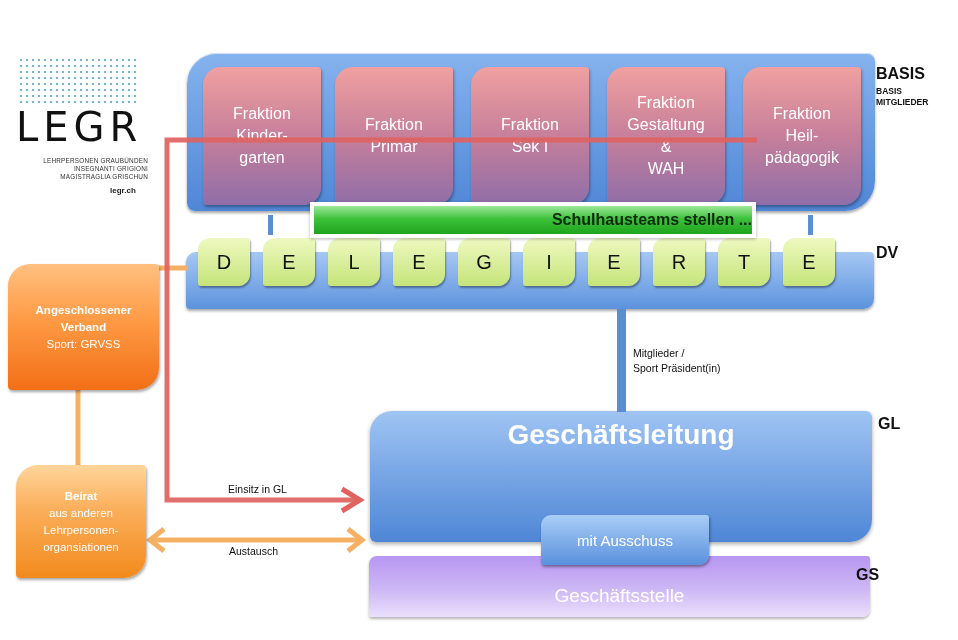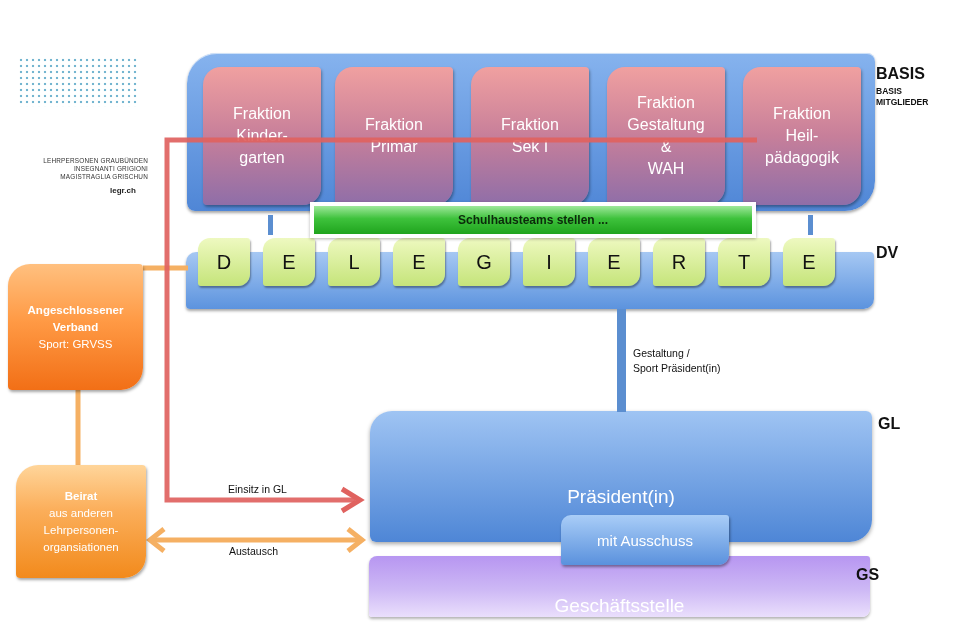--- a/index.html
+++ b/index.html
@@ -35,69 +35,70 @@
   .fraktion span { white-space:pre-line; }
 
   
   .tick { background:#5b8ed0; width:5px; }
 
   
   .schul { left:310px; top:202px; width:446px; height:36px;
     background:linear-gradient(#9ee89a 0%, #3ec23c 45%, #1fa41d 100%);
     border:4px solid #ffffff; box-sizing:border-box;
     box-shadow:0 1px 3px rgba(0,0,0,.3);
-    color:#0b2a0b; font-weight:bold; font-size:12px;
-    display:flex; align-items:center; justify-content:center; }
+    color:#0b2a0b; font-weight:bold; font-size:16px;
+    display:flex; align-items:center; justify-content:flex-end; }
 
   
   .dv-box { left:186px; top:252px; width:688px; height:57px;
     border-radius:10px 4px 10px 4px;
     background:linear-gradient(#a6c8f3,#5c93de);
     box-shadow: 0 2px 3px rgba(0,0,0,.35); }
   .letter { top:238px; width:52px; height:48px;
     border-radius:12px 3px 12px 3px;
     background:linear-gradient(#eef9c0,#c5e47a);
     box-shadow:1px 2px 2px rgba(0,0,0,.35);
     color:#111; font-size:20px; display:flex; align-items:center; justify-content:center; }
 
   
   .side-box { border-radius:22px 4px 22px 4px; color:#fff; text-align:center;
     box-shadow:1px 2px 3px rgba(0,0,0,.35); display:flex; flex-direction:column; align-items:center; justify-content:center; font-size:11.5px; line-height:17px;}
-  .verband { left:8px; top:264px; width:135px; height:126px;
+  .verband { left:8px; top:264px; width:151px; height:126px;
     background:linear-gradient(#ffc07f 0%, #ff9a45 45%, #f26f16 100%); }
   .beirat { left:16px; top:465px; width:130px; height:113px;
     background:linear-gradient(#ffd59a 0%, #fbae5a 40%, #f28a1c 100%); }
   .bold { font-weight:bold; }
 
   
   .gl-box { left:370px; top:411px; width:502px; height:131px;
     border-radius:22px 6px 22px 6px;
     background:linear-gradient(#9fc4f3,#4e86d6);
     box-shadow: 0 2px 4px rgba(0,0,0,.35); color:#fff; text-align:center; }
   .gl-title { left:0; top:8px; width:100%; font-size:28px; font-weight:bold; }
   .gl-line { left:0; width:100%; font-size:19px; }
   .ausschuss { left:541px; top:515px; width:168px; height:50px;
     border-radius:10px 3px 10px 3px;
     background:linear-gradient(#a9cdf7,#5a91dd);
     box-shadow: 1px 2px 3px rgba(0,0,0,.4); color:#fff; font-size:15px;
-    display:flex; align-items:center; justify-content:center; z-index:3;margin-left:20px; }
+    display:flex; align-items:center; justify-content:center; z-index:3; }
   .gs-box { left:369px; top:556px; width:501px; height:61px;
     border-radius:8px 3px 8px 3px;
     background:linear-gradient(#b796f1 0%, #cdb8f5 55%, #eadffc 100%);
     box-shadow: 0 2px 3px rgba(0,0,0,.3); color:#fff; font-size:19px;
-    display:flex; align-items:flex-end; justify-content:center; box-sizing:border-box; }
+    display:flex; align-items:flex-end; justify-content:center; padding-bottom:10px; box-sizing:border-box; }
 
   .conn-text { font-size:10.5px; color:#111; line-height:15px; }
   svg.lines { position:absolute; left:0; top:0; }
 </style>
 </head>
 <body>
 
 <div class="abs logo">
   <div class="abs logo-dots"></div>
+  <div class="abs logo-word">LEGR</div>
   <div class="abs logo-url">legr.ch</div>
   <div class="abs logo-sub">
     <div>LEHRPERSONEN GRAUBÜNDEN</div>
     <div>INSEGNANTI GRIGIONI</div>
     <div>MAGISTRAGLIA GRISCHUN</div>
   </div>
 </div>
 
 <div class="abs basis-box"></div>
 <div class="abs fraktion" style="left:203px">
@@ -175,28 +176,28 @@
 </div>
 
 <div class="abs side-box beirat" style="z-index:3">
   <div class="bold">Beirat</div>
   <div>aus anderen</div>
   <div>Lehrpersonen-</div>
   <div>organsiationen</div>
 </div>
 
 <div class="abs conn-text" style="left:633px; top:346px">
-  <div>Gestaltung /</div>
+  <div>Mitglieder /</div>
   <div>Sport Präsident(in)</div>
 </div>
 <div class="abs conn-text" style="left:228px; top:482px">Einsitz in GL</div>
 <div class="abs conn-text" style="left:229px; top:544px">Austausch</div>
 
 <div class="abs gl-box" style="z-index:1">
-  <div class="abs gl-line" style="top:75px">Präsident(in)</div>
+  <div class="abs gl-title">Geschäftsleitung</div>
 </div>
 <div class="abs layer-label" style="left:878px; top:415px">GL</div>
 
 <div class="abs gs-box">
     <span>Geschäftsstelle</span>
   </div>
 <div class="abs ausschuss">
     <span>mit Ausschuss</span>
   </div>
 <div class="abs layer-label" style="left:856px; top:566px">GS</div>

